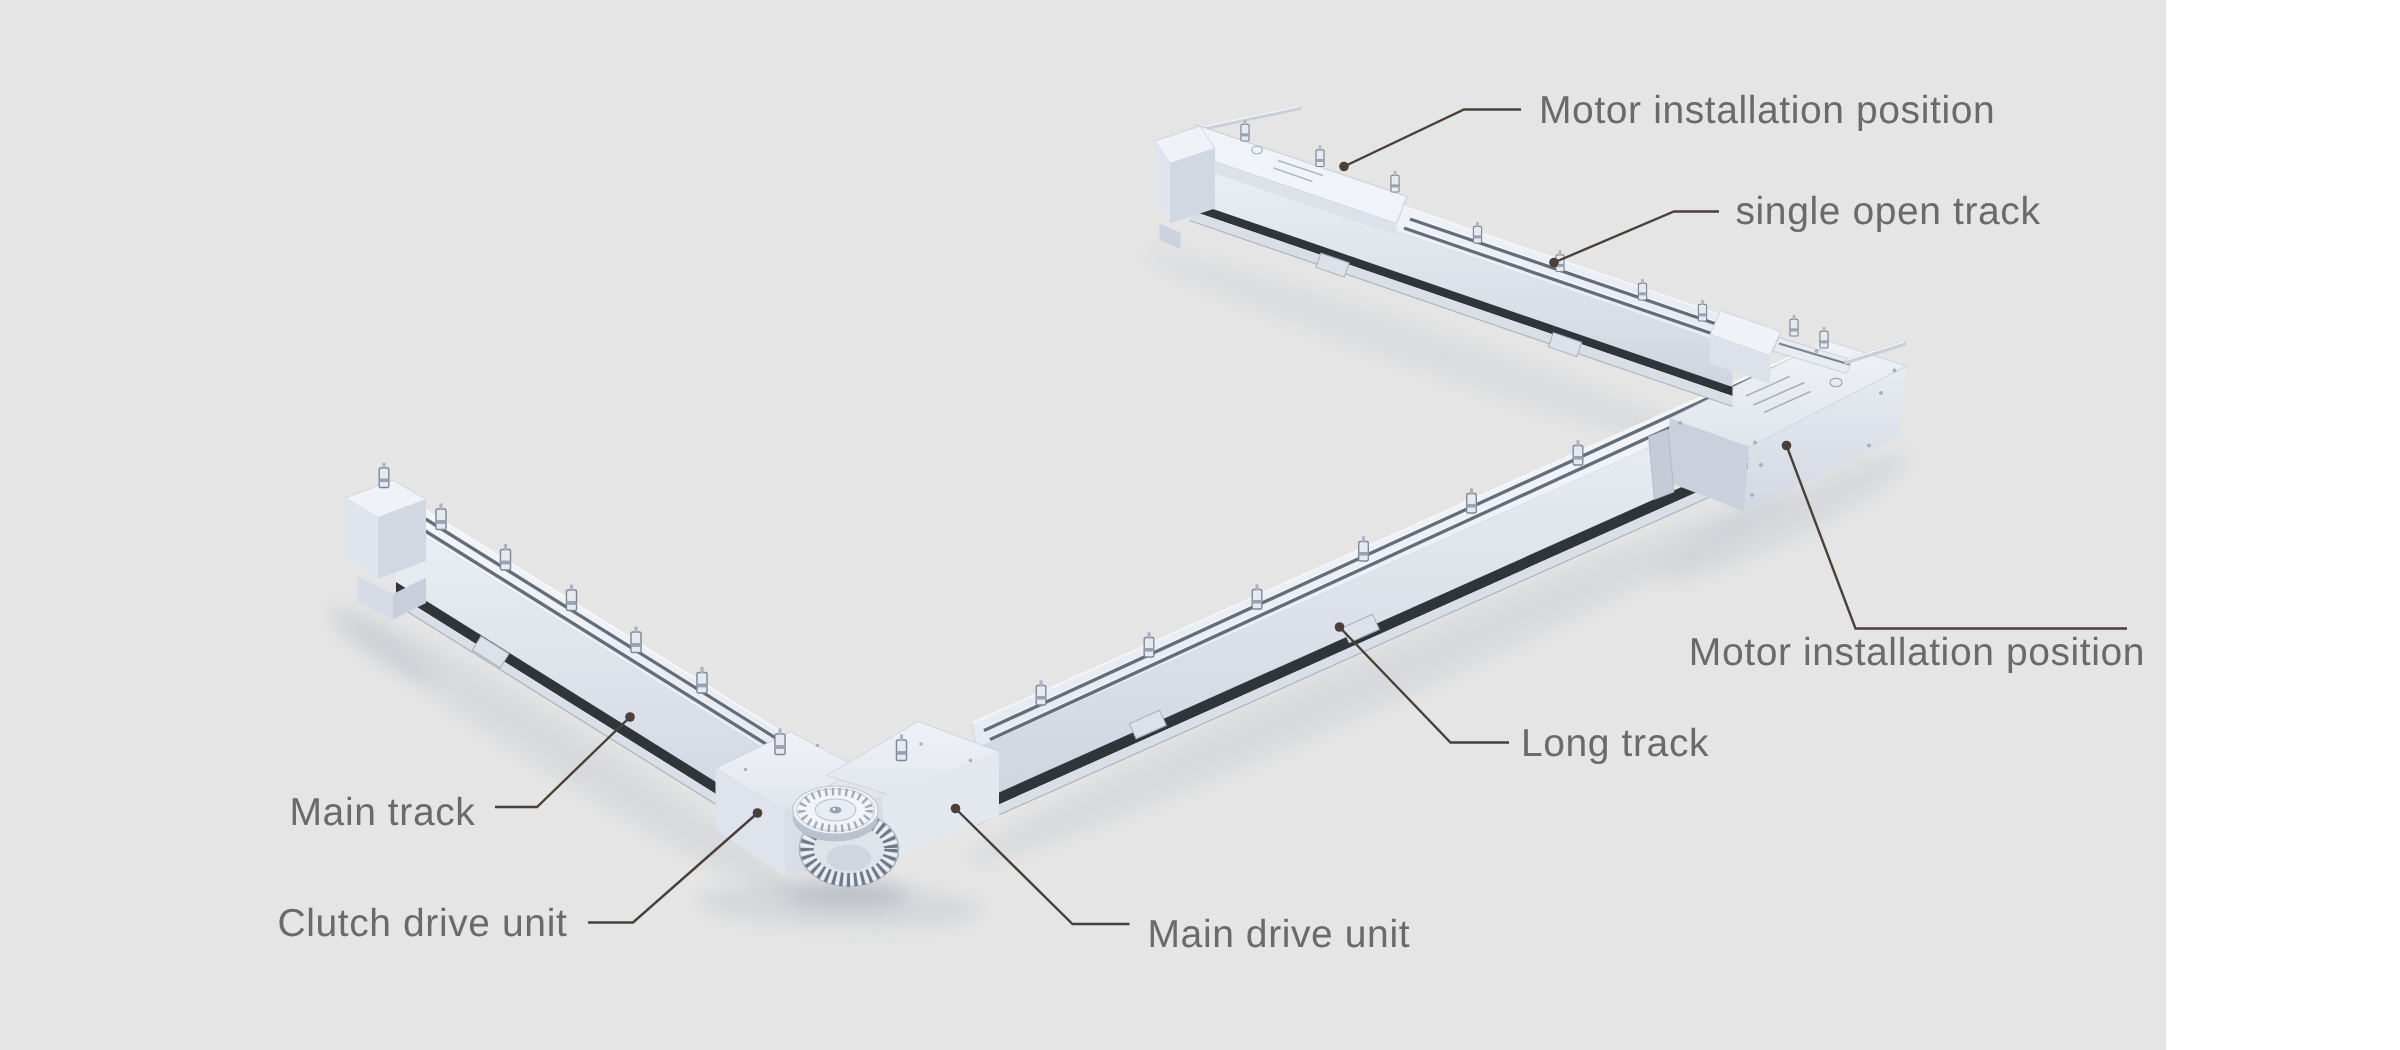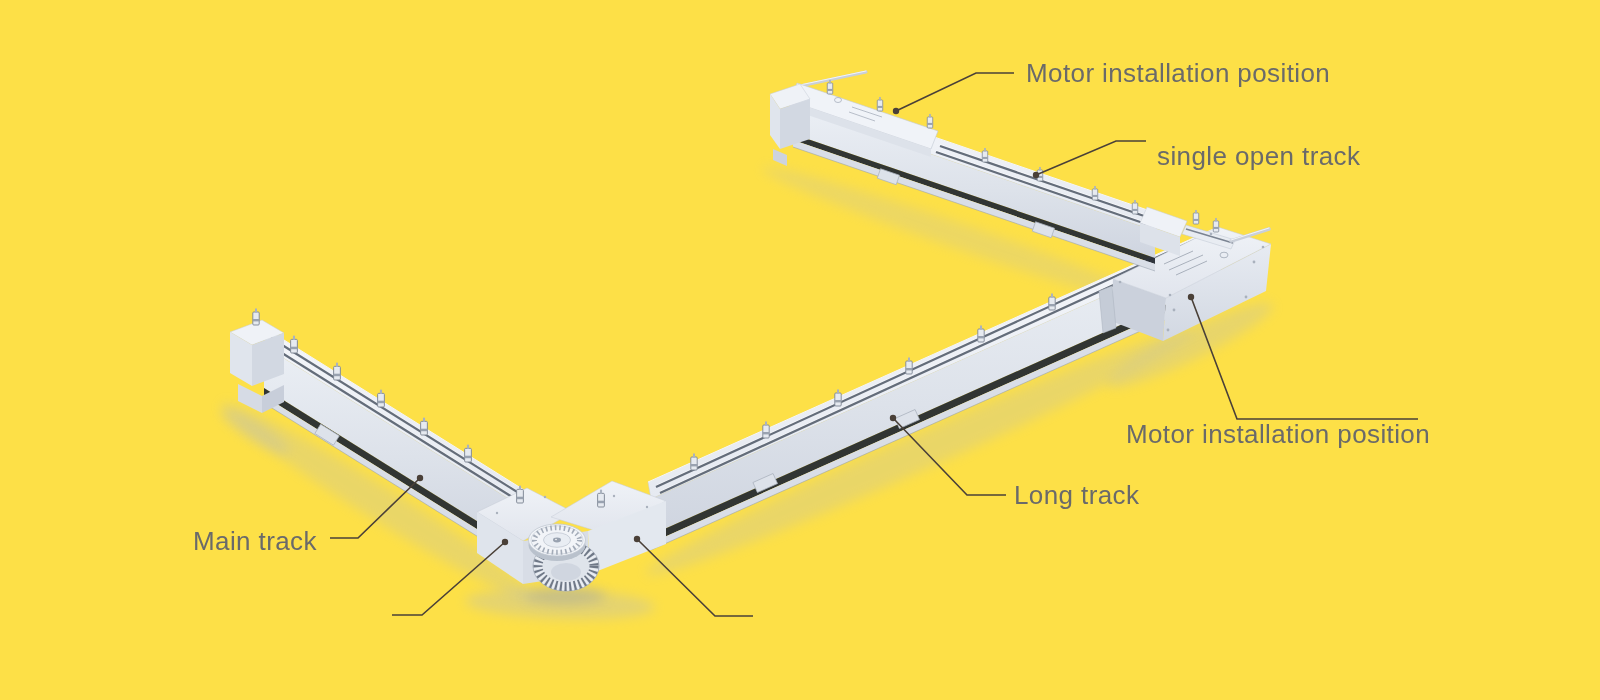--- a/index.html
+++ b/index.html
@@ -1,16 +1,16 @@
 <!DOCTYPE html>
 <html><head>
 <meta charset="utf-8">
 <style>
   html,body{margin:0;padding:0;background:#ffffff;}
-  .stage{position:relative;width:1600px;height:700px;background:#fde047;overflow:hidden;
+  .stage{position:relative;width:1444px;height:700px;background:#e5e5e5;overflow:hidden;
          font-family:"Liberation Sans", sans-serif;}
   .stage svg{position:absolute;left:0;top:0;}
   .callout{position:absolute;color:#6a6a6a;font-size:26px;line-height:30px;
            letter-spacing:0.4px;white-space:nowrap;}
   .callout.centered{text-align:center;}
 </style>
 </head>
 <body>
 
 <div class="stage">
@@ -234,23 +234,25 @@
     <circle cx="1191" cy="297" r="3.2"></circle>
     <circle cx="893" cy="418" r="3.2"></circle>
     <circle cx="420" cy="478" r="3.2"></circle>
     <circle cx="505" cy="542" r="3.2"></circle>
     <circle cx="637" cy="539" r="3.2"></circle>
   </g>
 </svg>
 
 <div class="callout" style="left:1026px;top:58px;">Motor installation position</div>
 
-<div class="callout" style="left:1157px;top:125px;margin-top:16px;">single open track</div>
+<div class="callout" style="left:1157px;top:125px;">single open track</div>
 
 <div class="callout centered" style="left:1122px;top:419px;width:312px;">Motor installation position</div>
 
 <div class="callout" style="left:1014px;top:480px;">Long track</div>
 
 <div class="callout" style="left:193px;top:526px;">Main track</div>
 
-
+<div class="callout" style="left:185px;top:600px;">Clutch drive unit</div>
+
+<div class="callout" style="left:765px;top:607px;">Main drive unit</div>
 
 </div>
 
 </body></html>

